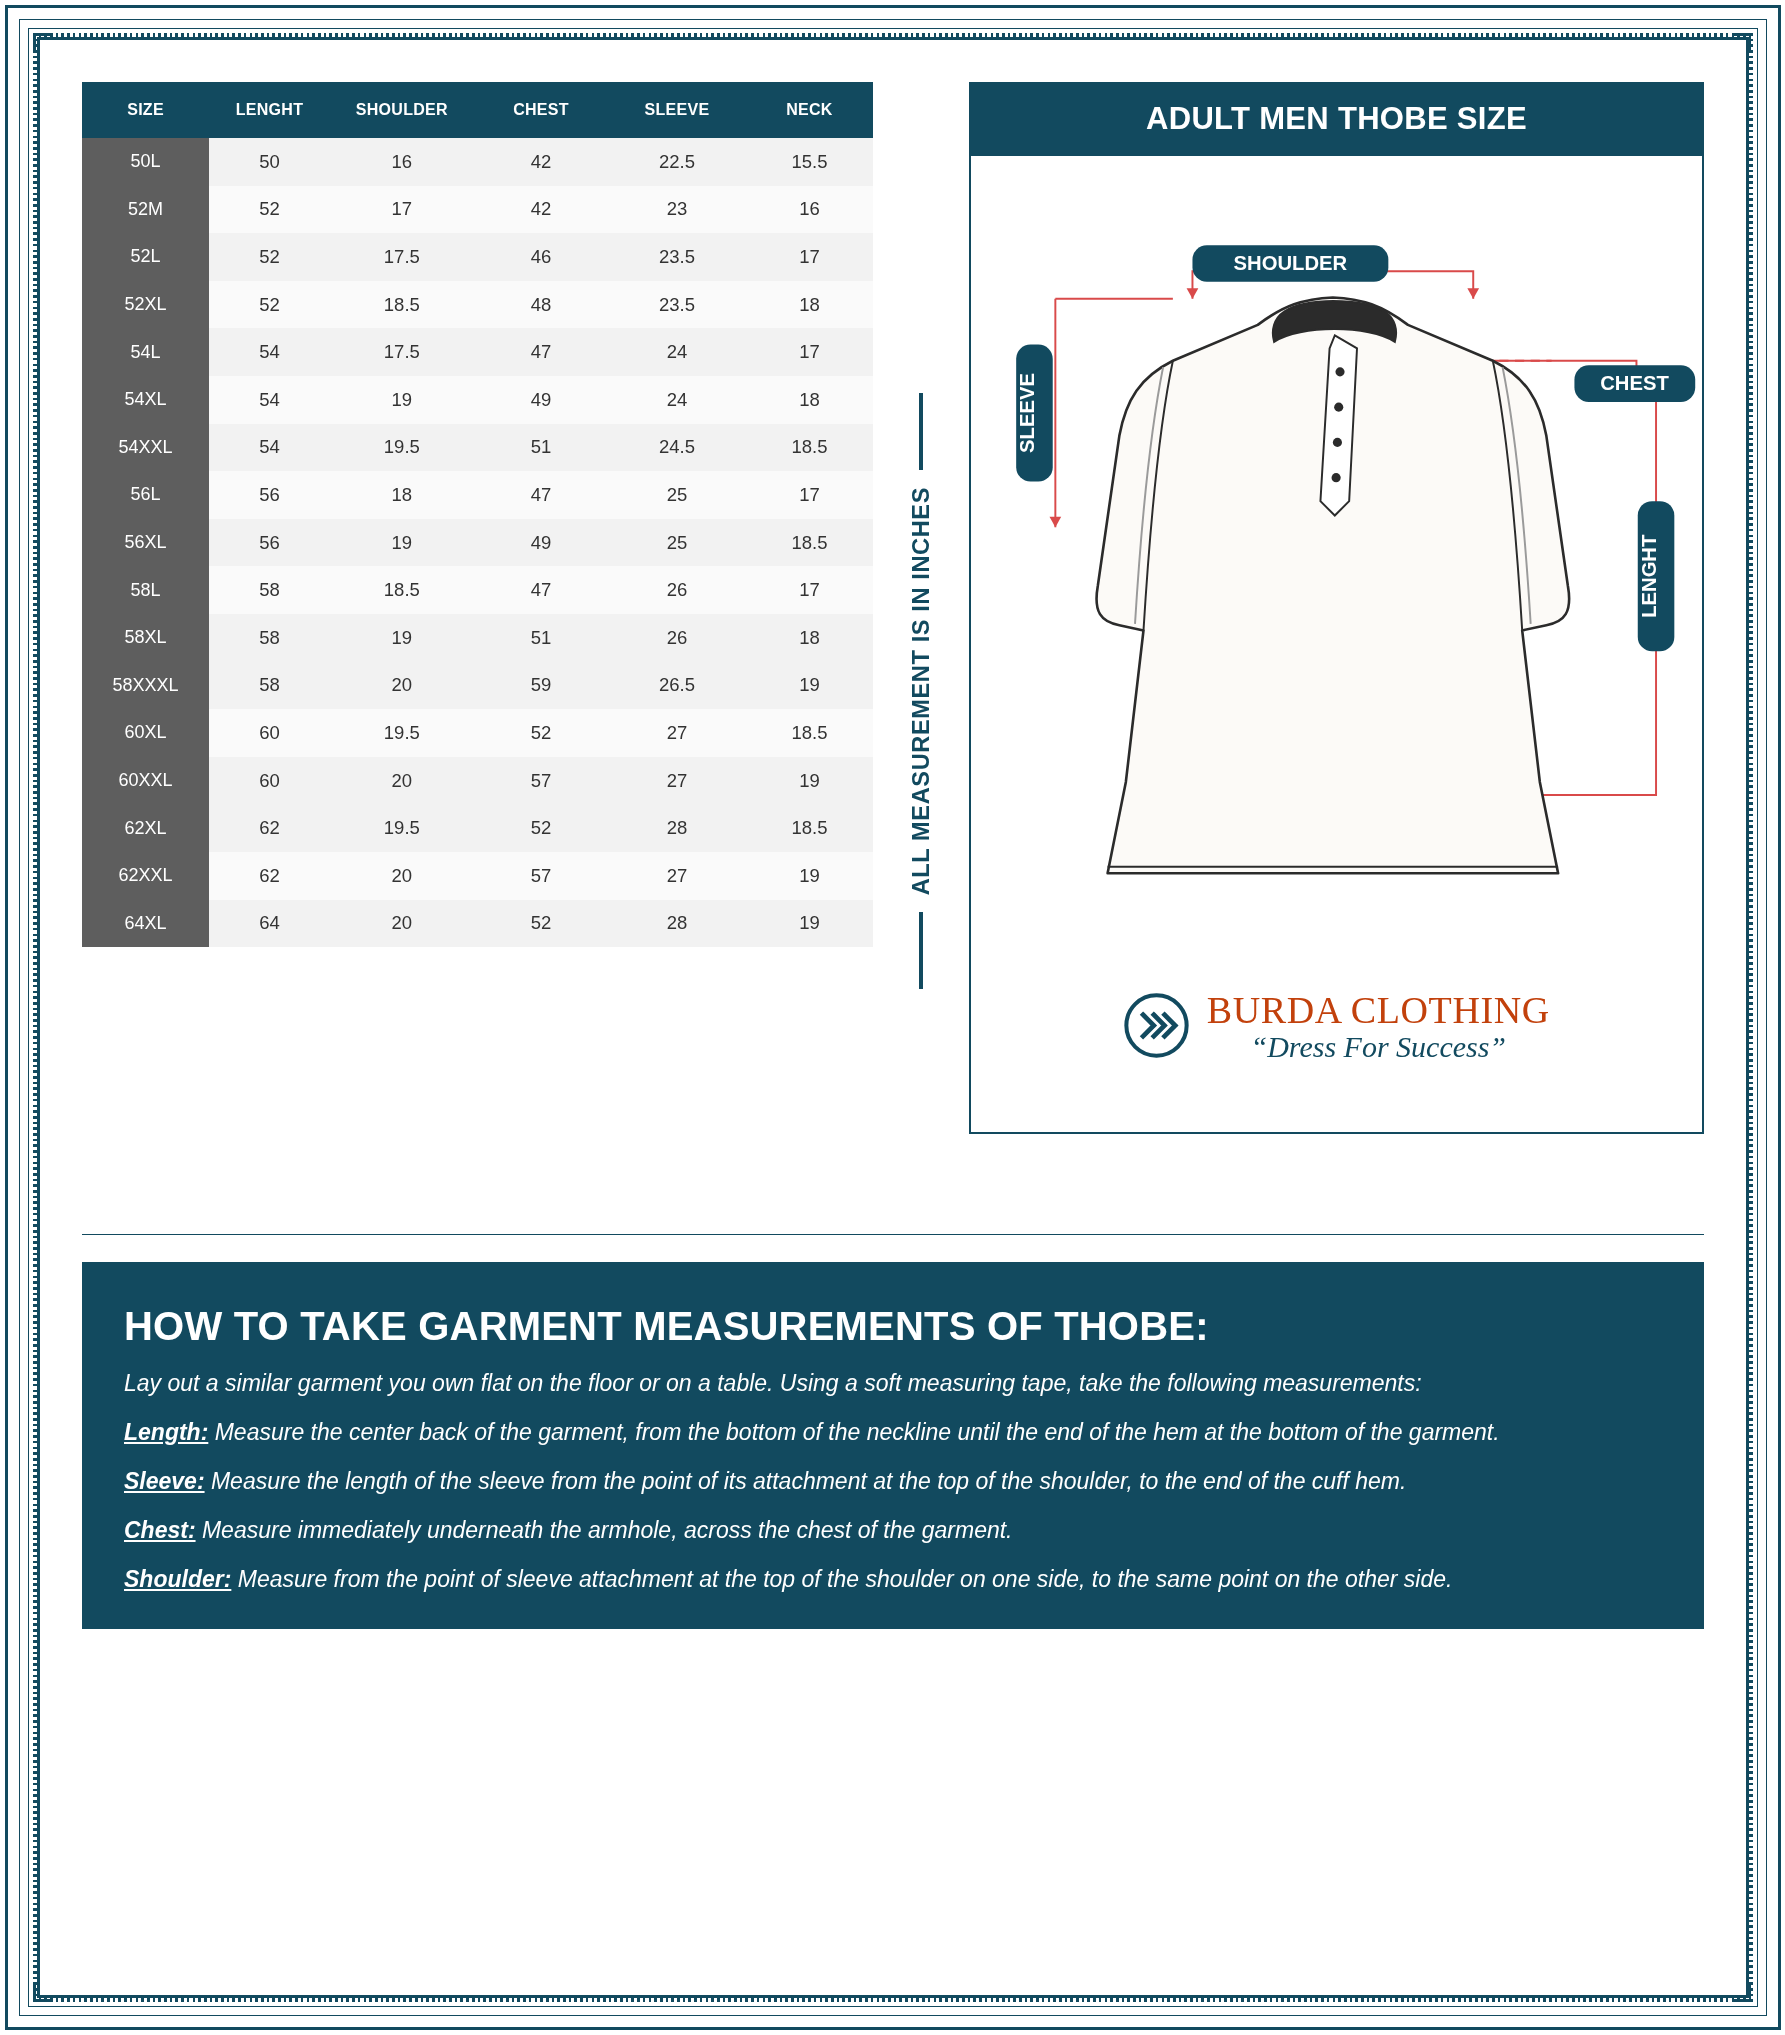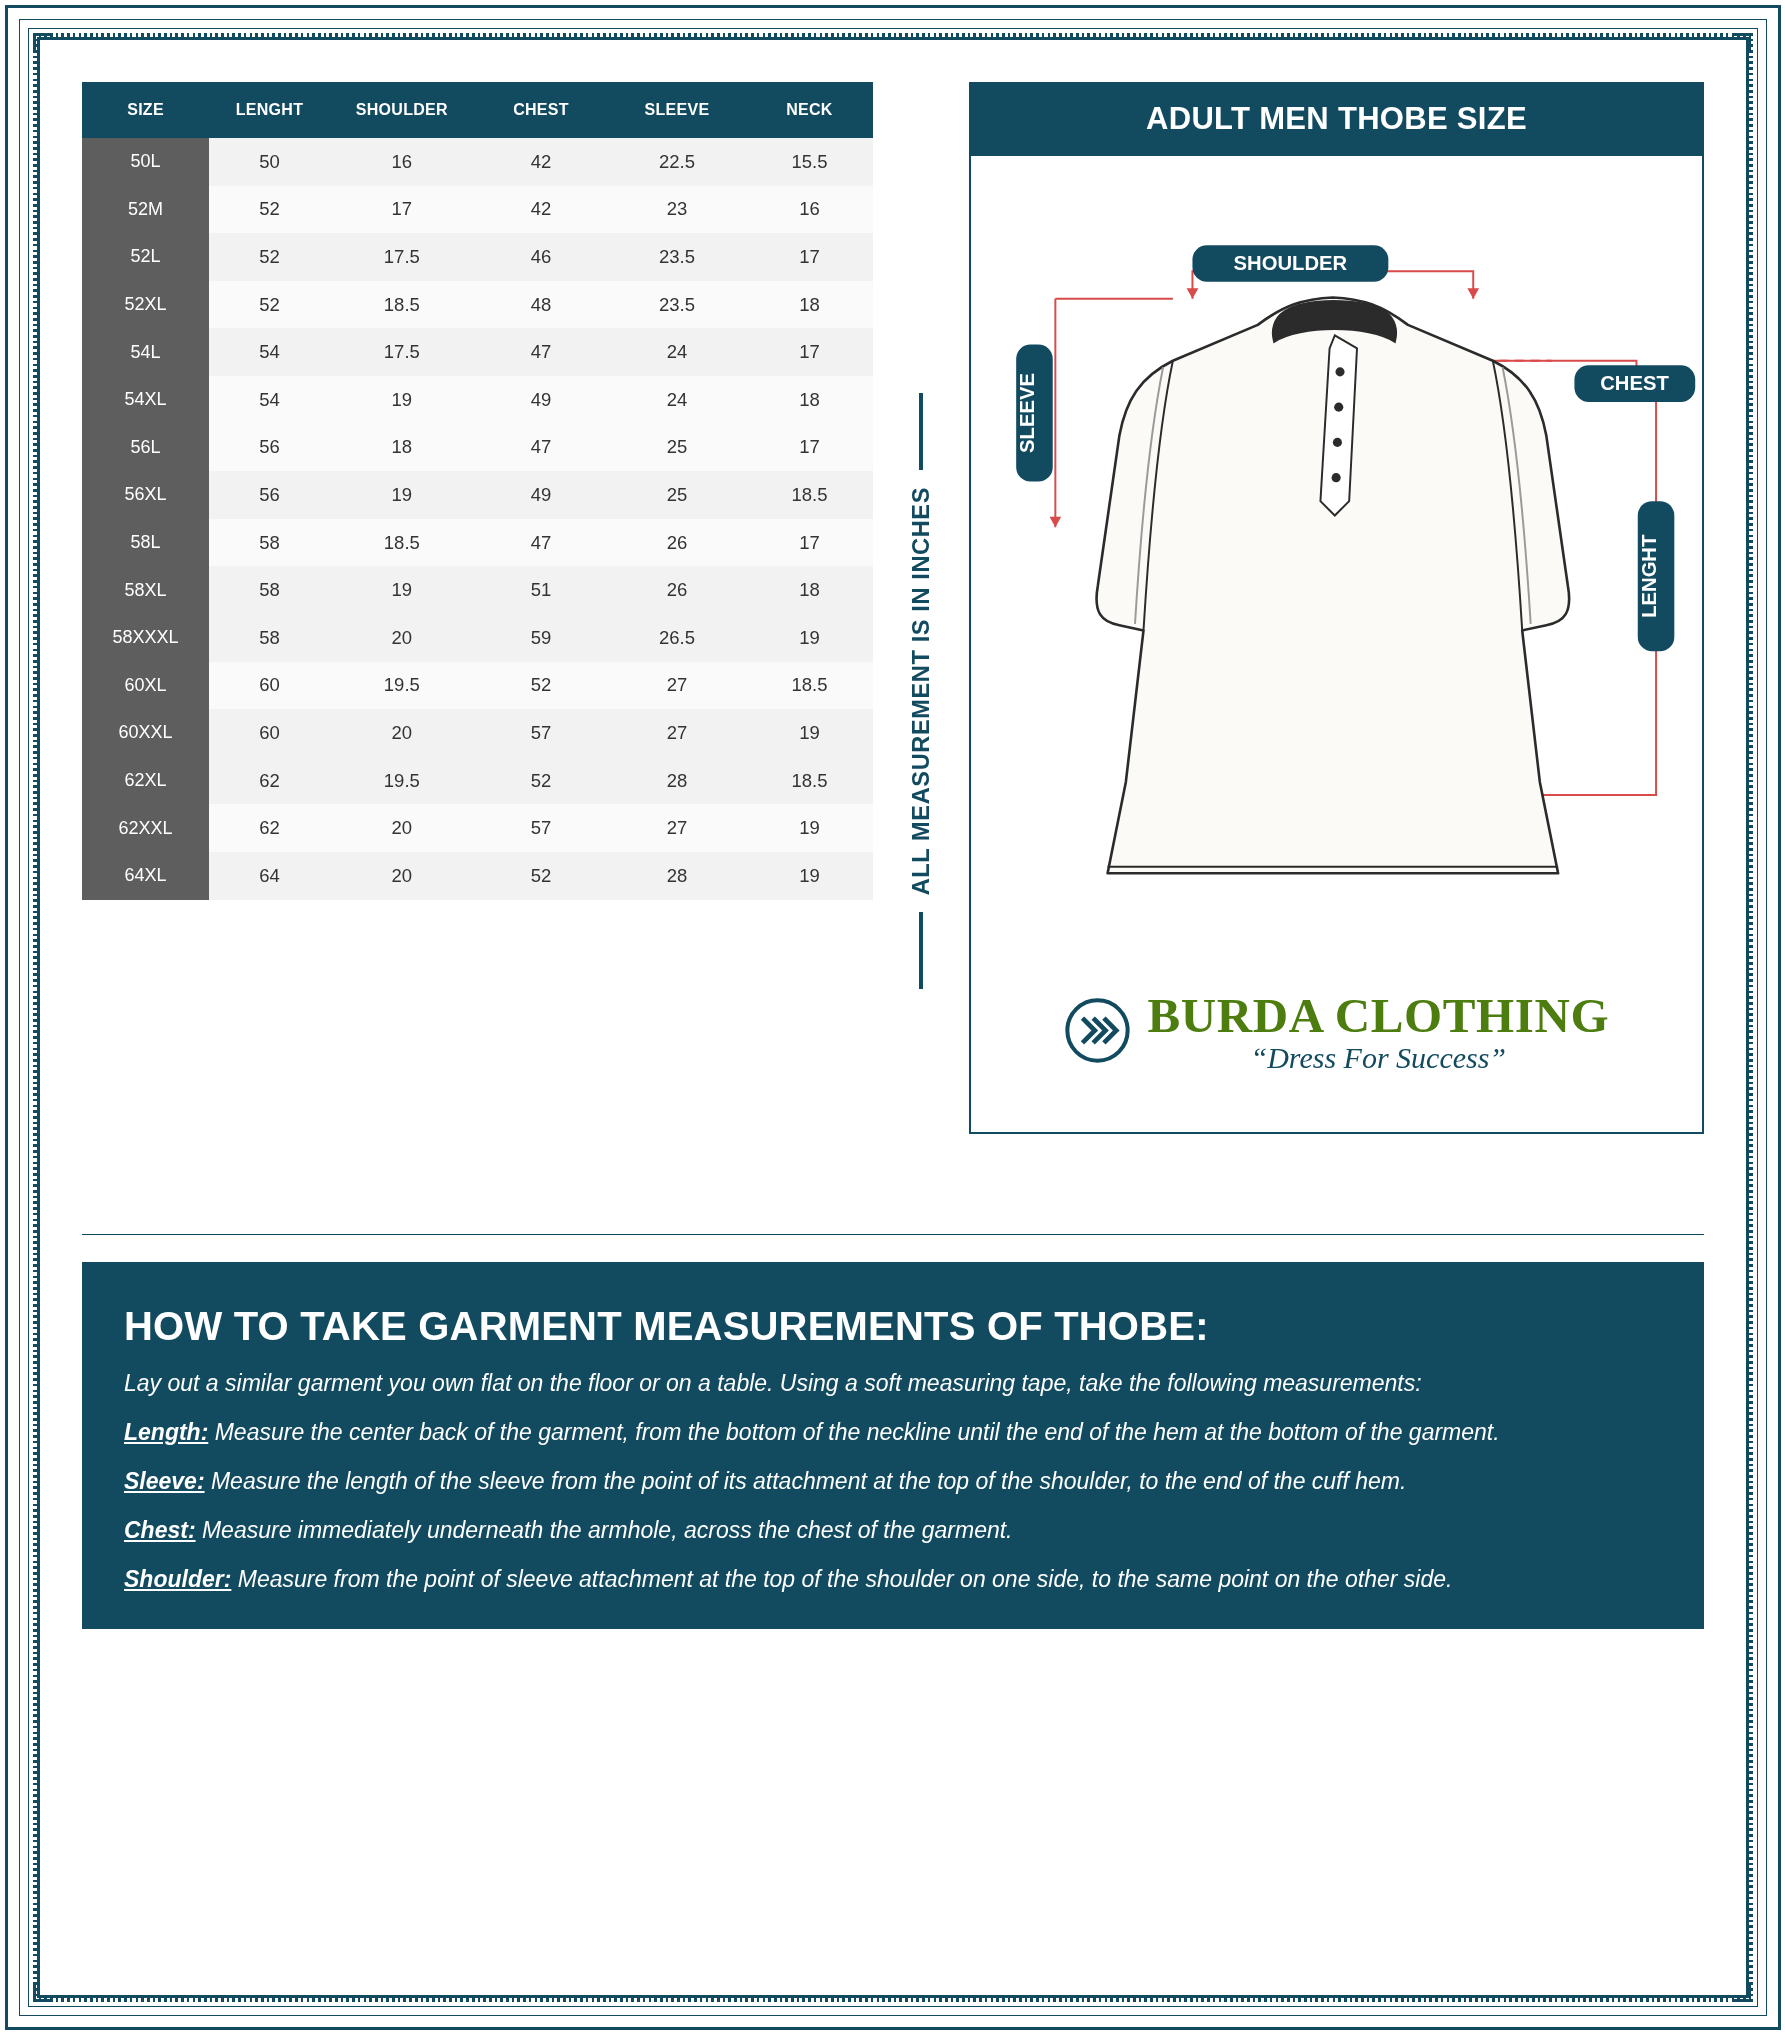--- a/index.html
+++ b/index.html
@@ -158,23 +158,23 @@
     display: flex;
     align-items: center;
     justify-content: center;
     gap: 16.6px;
     margin-top: -6.4px;
   }
   .brand-logo { flex: 0 0 auto; }
   .brand-text { line-height: 1; }
   .brand-name {
     font-family: "Liberation Serif", serif;
-    font-size: 49px;
-    font-weight: bold;
-    color: #4d7c0f;
+    font-size: 38px;
+    font-weight: normal;
+    color: #c2410c;
     letter-spacing: 0.6px;
   }
   .brand-tag {
     font-family: "Liberation Serif", serif;
     font-size: 30px;
     font-style: italic;
     color: #124A5F;
     text-align: center;
     margin-top: 3.8px;
   }
@@ -276,20 +276,28 @@
               <td>24</td>
               <td>17</td>
             </tr>
             <tr class="even">
               <td class="size-cell">54XL</td>
               <td>54</td>
               <td>19</td>
               <td>49</td>
               <td>24</td>
               <td>18</td>
+            </tr>
+            <tr class="odd">
+              <td class="size-cell">54XXL</td>
+              <td>54</td>
+              <td>19.5</td>
+              <td>51</td>
+              <td>24.5</td>
+              <td>18.5</td>
             </tr>
             <tr class="even">
               <td class="size-cell">56L</td>
               <td>56</td>
               <td>18</td>
               <td>47</td>
               <td>25</td>
               <td>17</td>
             </tr>
             <tr class="odd">

